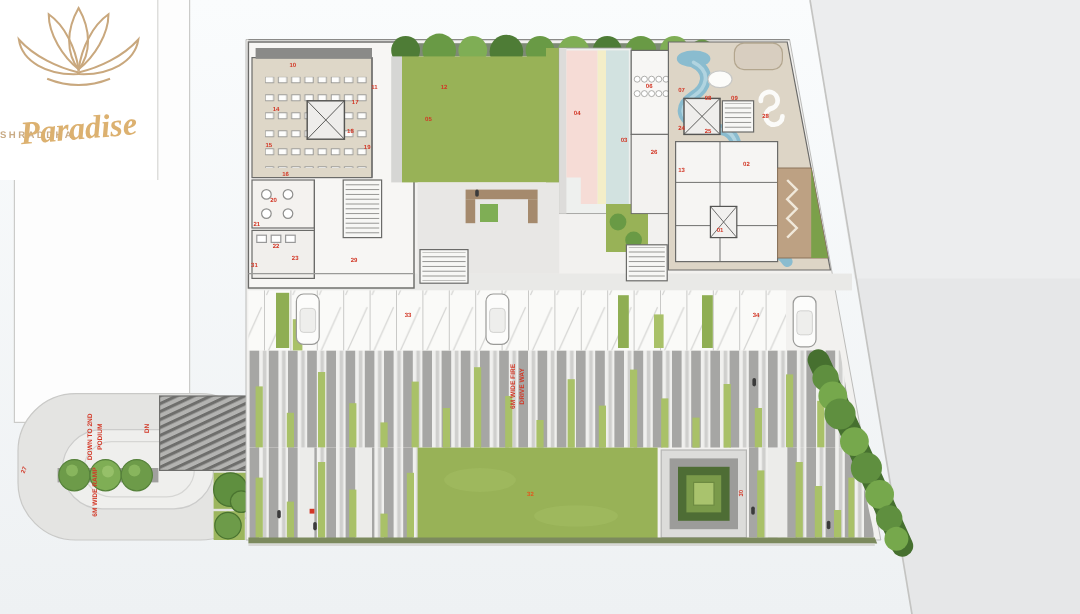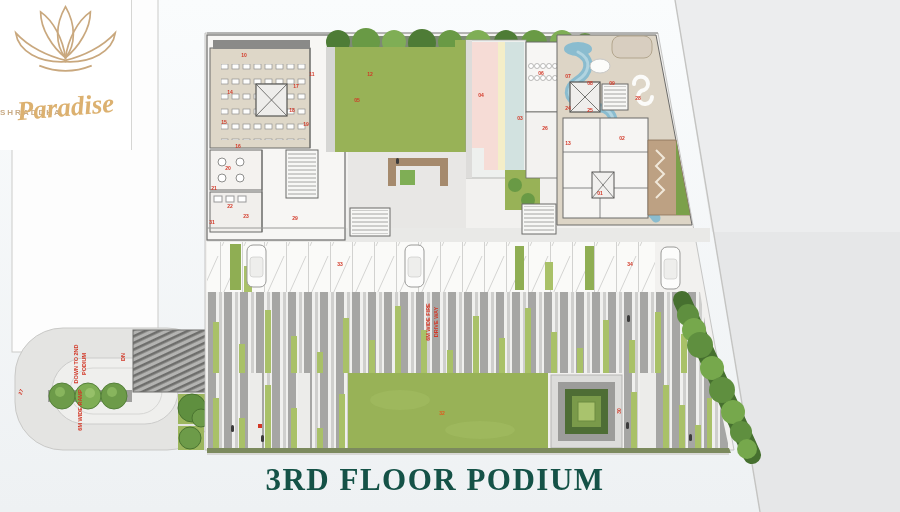--- a/index.html
+++ b/index.html
@@ -403,15 +403,14 @@
 <span class="rlabel" style="left:246px;top:216px">23</span>
 <span class="rlabel" style="left:568px;top:108px">24</span>
 <span class="rlabel" style="left:590px;top:110px">25</span>
 <span class="rlabel" style="left:545px;top:128px">26</span>
 <span class="rlabel" style="left:638px;top:98px">28</span>
 <span class="rlabel" style="left:295px;top:218px">29</span>
 <span class="rlabel" style="left:212px;top:222px">31</span>
 <span class="rlabel" style="left:340px;top:264px">33</span>
 <span class="rlabel" style="left:630px;top:264px">34</span>
 
-<div class="caption">3RD FLOOR PODIUM</div>
 
 </div>
 
 </body></html>

